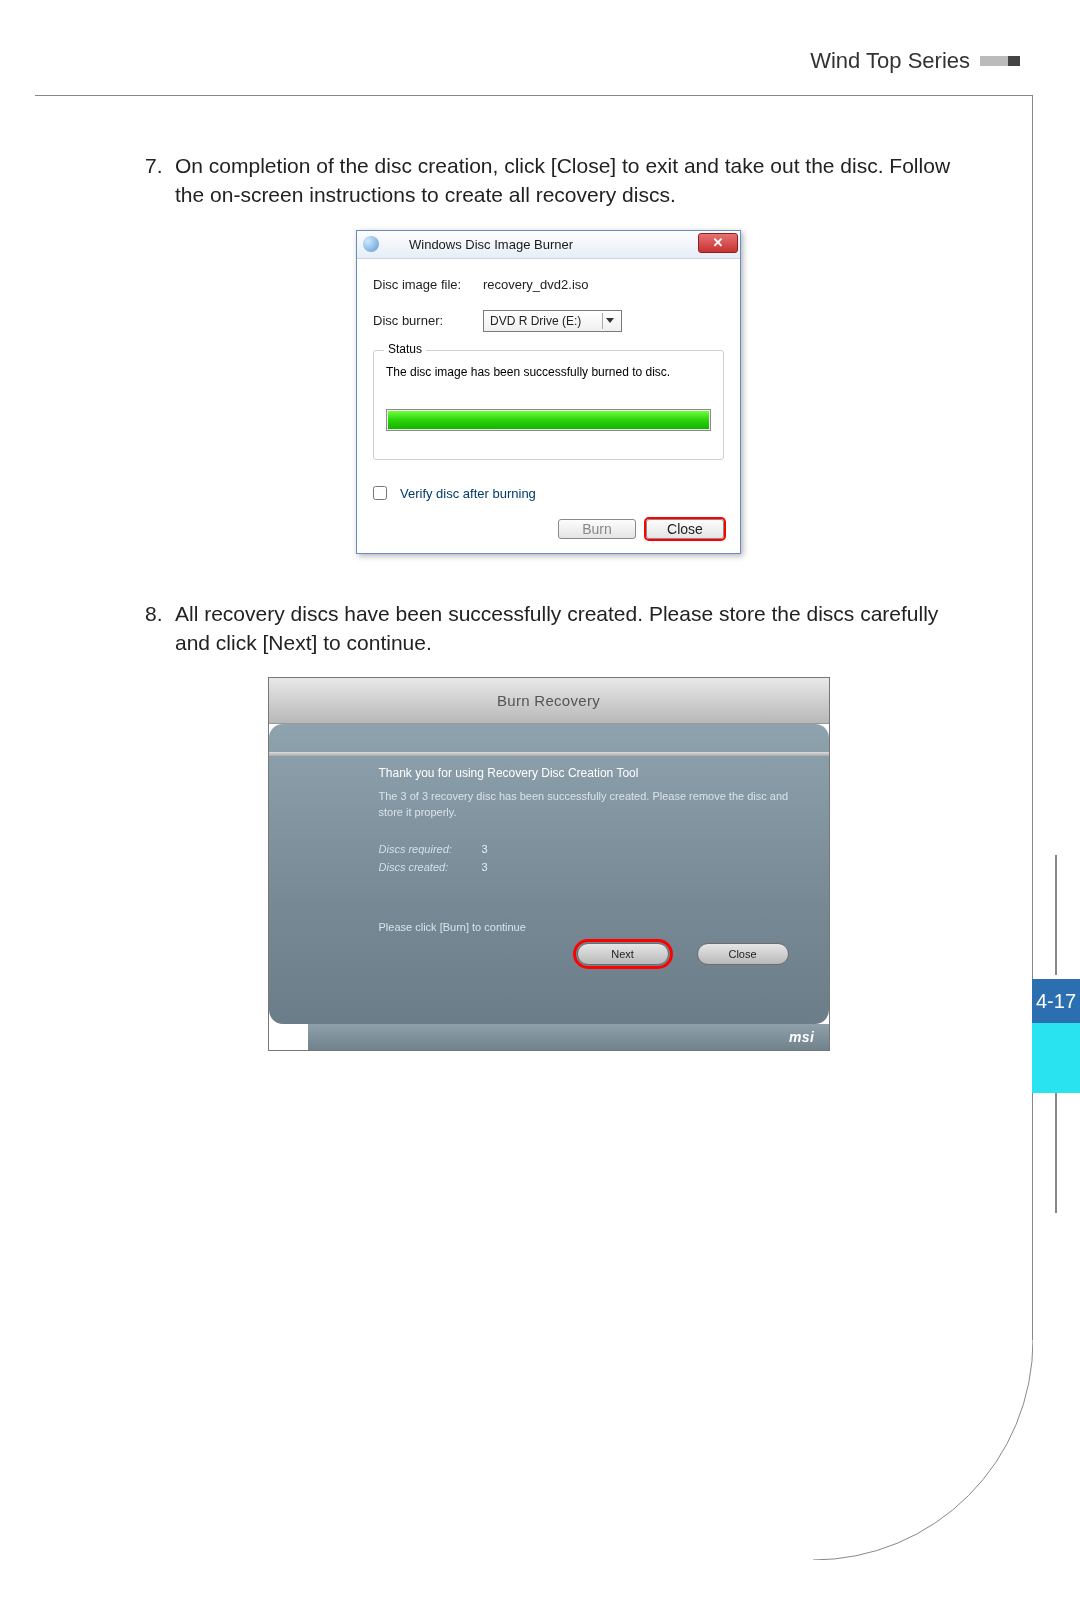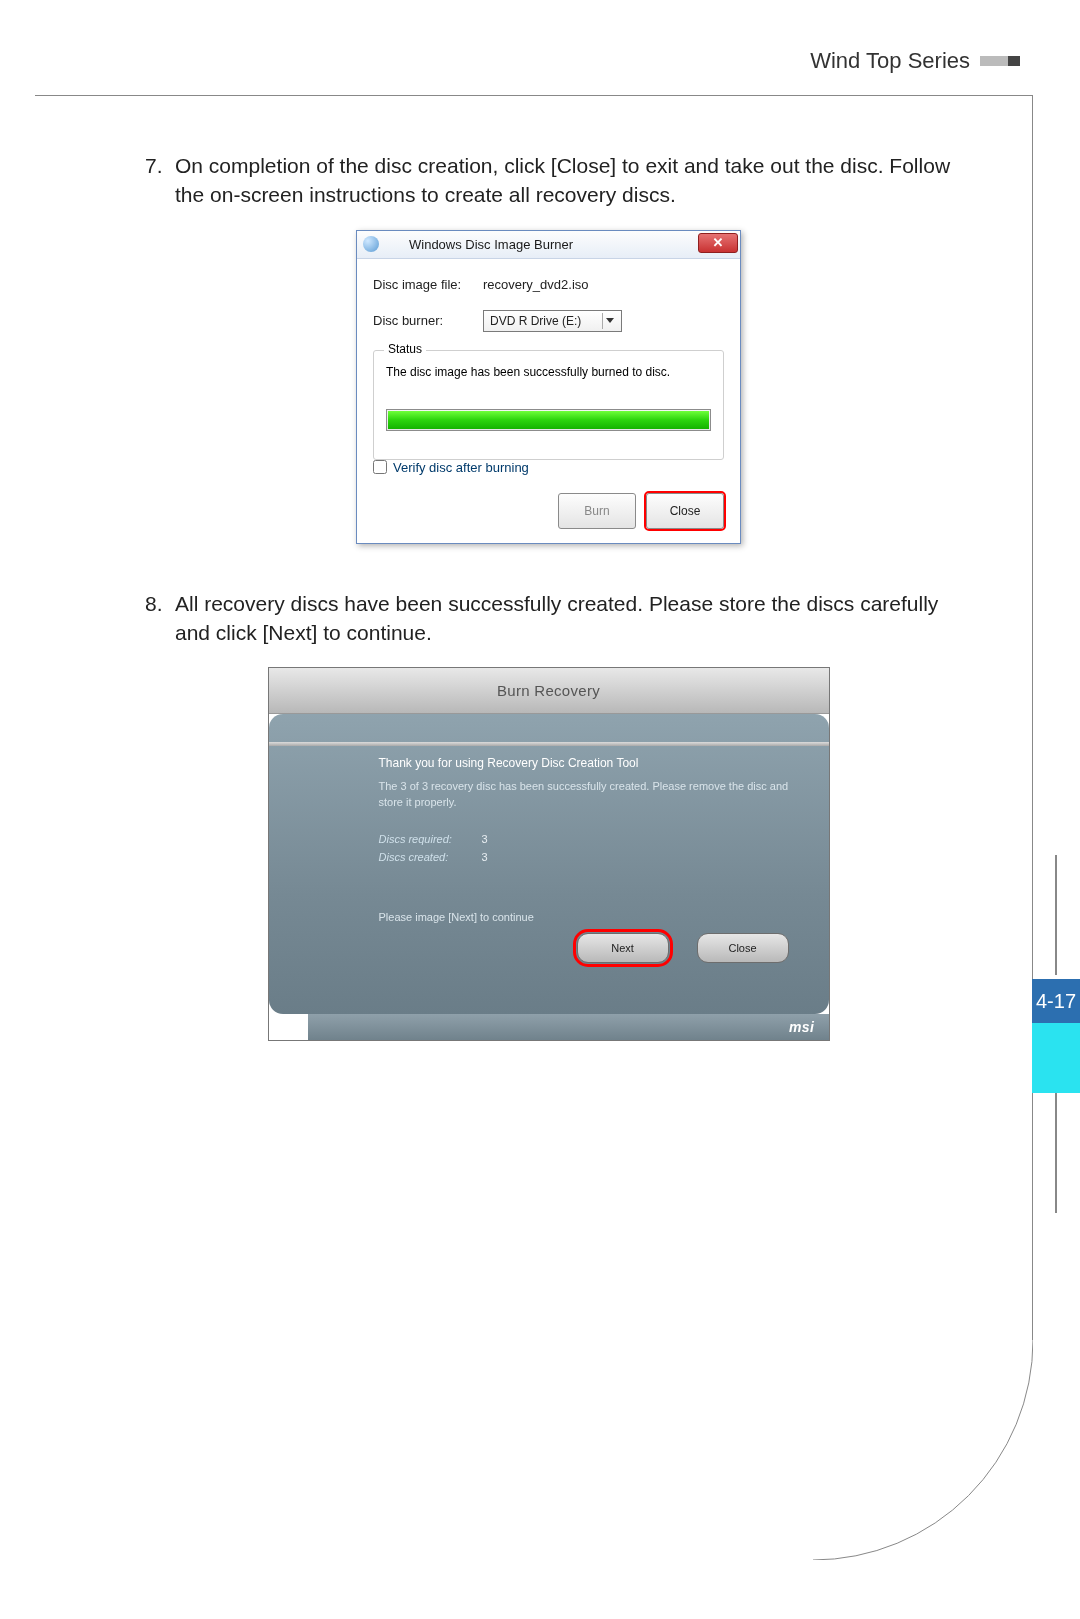--- a/index.html
+++ b/index.html
@@ -121,30 +121,30 @@
   .progress-outer {
     height: 22px; border: 1px solid #8c8c8c;
     background: linear-gradient(#f5f5f5,#e6e6e6);
     padding: 1px;
   }
   .progress-inner {
     height: 100%; width: 100%;
     background: linear-gradient(#6fff3a, #2cd40d 50%, #14b300);
   }
   .verify-row {
-    display: flex; align-items: flex-start; gap: 6px;
-    font-size: 13px; color: #003a6b;
+    display: flex; align-items: flex-start; gap: 13px;
+    margin-top: 26px; font-size: 13px; color: #003a6b;
   }
   .verify-row input[type=checkbox]{ width:14px;height:14px; }
   .win-btn-row { display: flex; justify-content: flex-end; gap: 10px; margin-top: 18px; }
   .win-btn {
-    min-width: 78px; height: 36px;
+    min-width: 78px; height: 20px;
     border: 1px solid #8a8a8a; border-radius: 3px;
     background: linear-gradient(#fdfdfd,#e4e4e4);
-    font-size: 12px; display:flex;align-items:center;justify-content:center;
+    font-size: 14px; display:flex;align-items:center;justify-content:center;
     color:#222;
   }
   .win-btn.disabled { color: #888; }
   .highlight-red { outline: 2px solid red; outline-offset: 0; }
   
   .msi-dialog {
     width: 560px;
     font-size: 12px;
     box-shadow: 0 0 0 1px #777;
   }
@@ -172,21 +172,21 @@
   .msi-p { color: #d9e4ea; font-size: 11px; line-height: 1.5; }
   .msi-stats { margin-top: 22px; font-size: 11px; }
   .msi-stats div { margin-bottom: 6px; }
   .msi-stats span.k{ color:#cfe0ea; display:inline-block; width:100px;font-style:italic;}
   .msi-hint { margin-top: 48px; font-size: 11px; color:#d9e4ea; }
   .msi-btn-row {
     display: flex; justify-content: flex-end; gap: 28px;
     padding: 10px 10px 6px 0;
   }
   .msi-btn {
-    width: 92px; height: 30px;
+    width: 92px; height: 22px;
     border-radius: 11px;
     background: linear-gradient(#e6e6e6,#b9b9b9);
     border: 1px solid #6d6d6d;
     display:flex;align-items:center;justify-content:center;
     font-size: 11px; color:#222;
   }
   .msi-highlight { outline: 3px solid red; outline-offset: 1px; }
   .msi-footer {
     height: 26px; background: linear-gradient(#8fa0aa,#70828c);
     display:flex;align-items:center;justify-content:flex-end;
@@ -284,21 +284,21 @@
         <div class="msi-stats">
           <div>
             <span class="k">Discs required:</span>
             <span>3</span>
           </div>
           <div>
             <span class="k">Discs created:</span>
             <span>3</span>
           </div>
         </div>
-        <div class="msi-hint">Please image [Next] to continue</div>
+        <div class="msi-hint">Please click [Burn] to continue</div>
         <div class="msi-btn-row">
           <div class="msi-btn msi-highlight">
             <span>Next</span>
           </div>
           <div class="msi-btn">
             <span>Close</span>
           </div>
         </div>
       </div>
       <div class="msi-footer">

